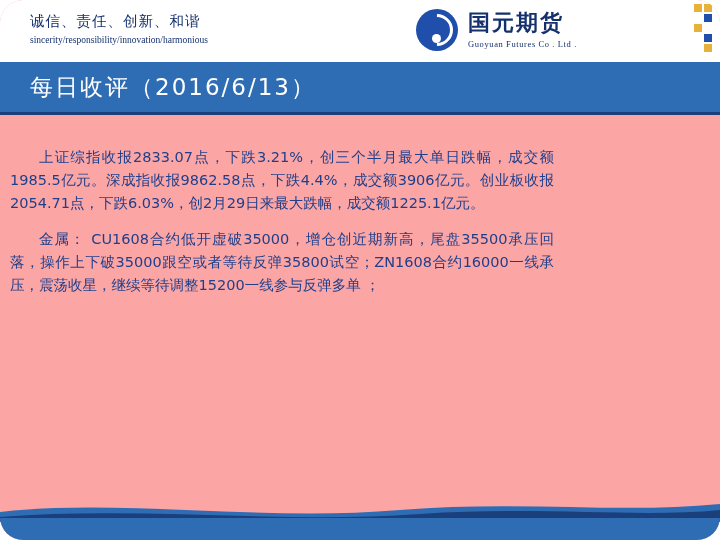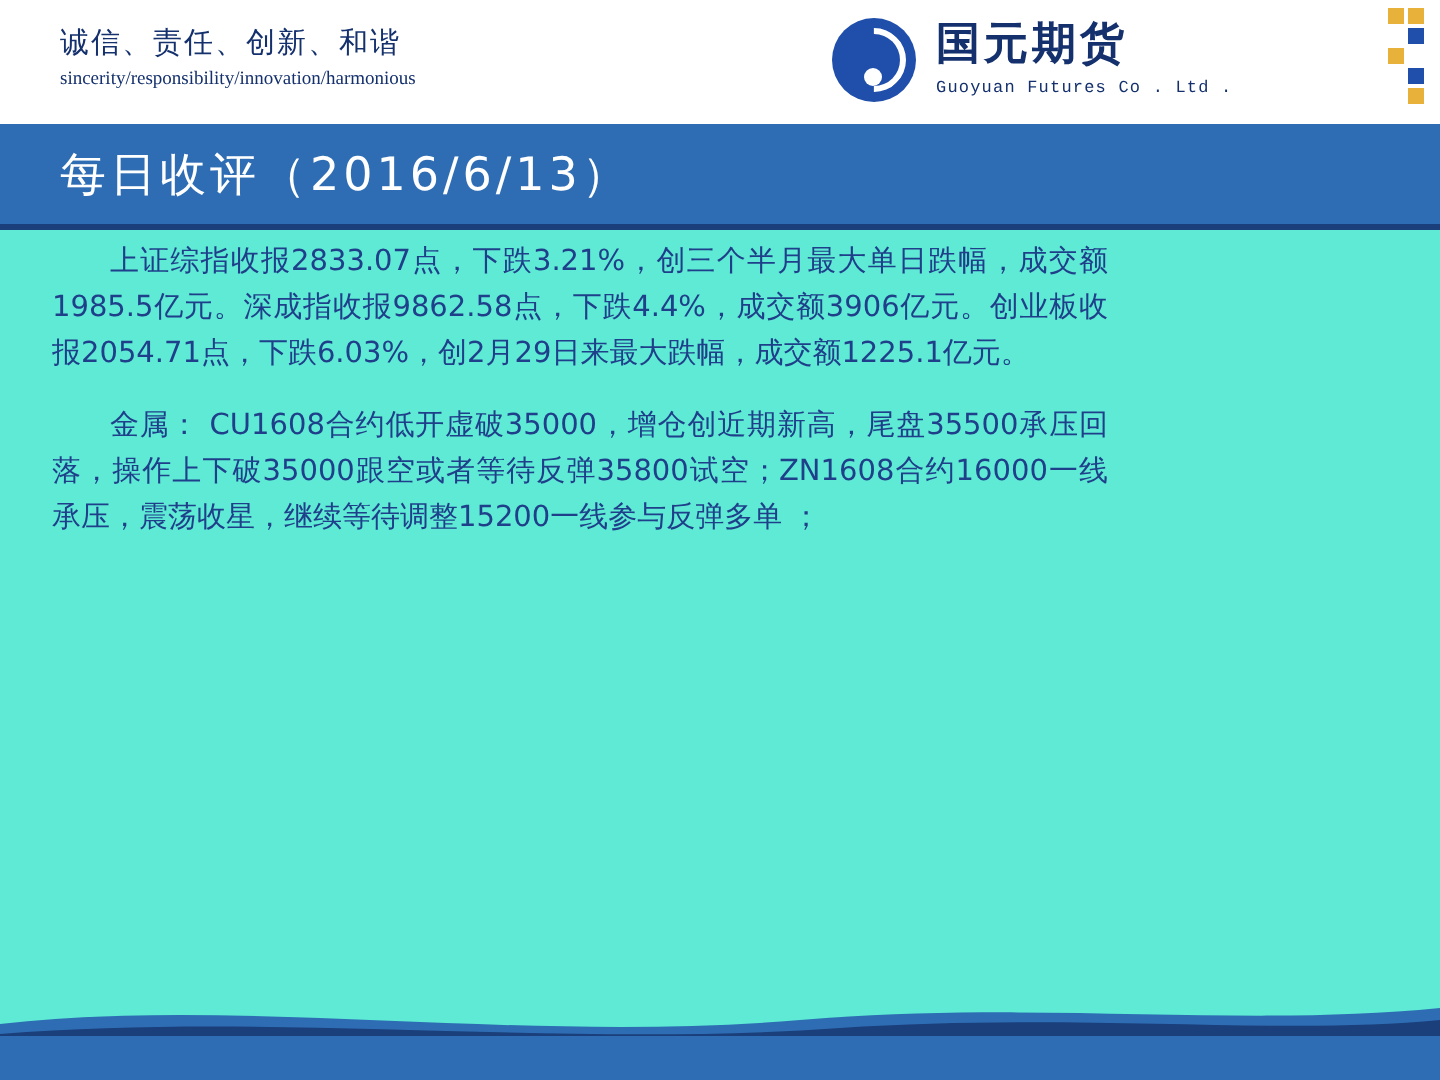--- a/index.html
+++ b/index.html
@@ -10,23 +10,24 @@
     width: 720px;
     height: 540px;
     background: #ffffff;
     font-family: "Liberation Sans", sans-serif;
     overflow: hidden;
   }
   .slide {
     position: relative;
     width: 720px;
     height: 540px;
-    background: #5eead4;
+    background: #fca5a5;
     box-sizing: border-box;
     overflow: hidden;
+    border-radius: 23px;
   }
   
   .header {
     position: absolute;
     top: 0;
     left: 0;
     width: 720px;
     height: 62px;
     background: #ffffff;
   }
@@ -100,21 +101,21 @@
     color: #14306d;
     letter-spacing: 2px;
     font-family: "DejaVu Sans", "Liberation Sans", sans-serif;
     line-height: 27px;
   }
   .logo-en {
     font-size: 8.5px;
     color: #14306d;
     letter-spacing: 0.6px;
     margin-top: 3px;
-    font-family: Liberation Mono, monospace;
+    font-family: Liberation Serif, serif;
     text-align: right;
   }
   .logo-squares {
     position: absolute;
     right: 6px;
     top: 4px;
     width: 34px;
     height: 54px;
   }
   .sq {
@@ -152,25 +153,25 @@
     top: 112px;
     left: 0;
     width: 720px;
     height: 3px;
     background: #1b3f7a;
   }
 
   
   .body-area {
     position: absolute;
-    top: 110px;
+    top: 136px;
     left: 0;
     width: 580px;
     height: 400px;
-    padding: 10px 26px 0 26px;
+    padding: 10px 26px 0 10px;
     box-sizing: border-box;
   }
   .para {
     color: #1f3f8a;
     font-size: 14.5px;
     line-height: 23px;
     text-align: justify;
     text-indent: 2em;
     margin: 0 0 13px 0;
     font-family: "DejaVu Sans", "Liberation Sans", sans-serif;

